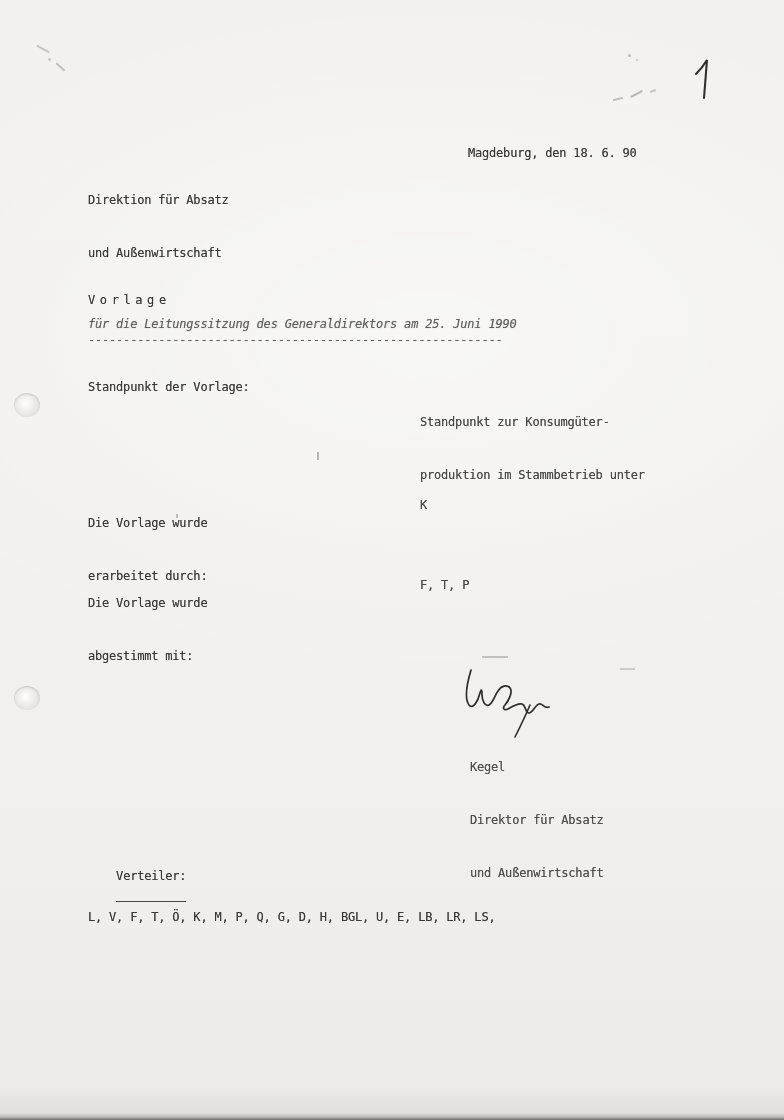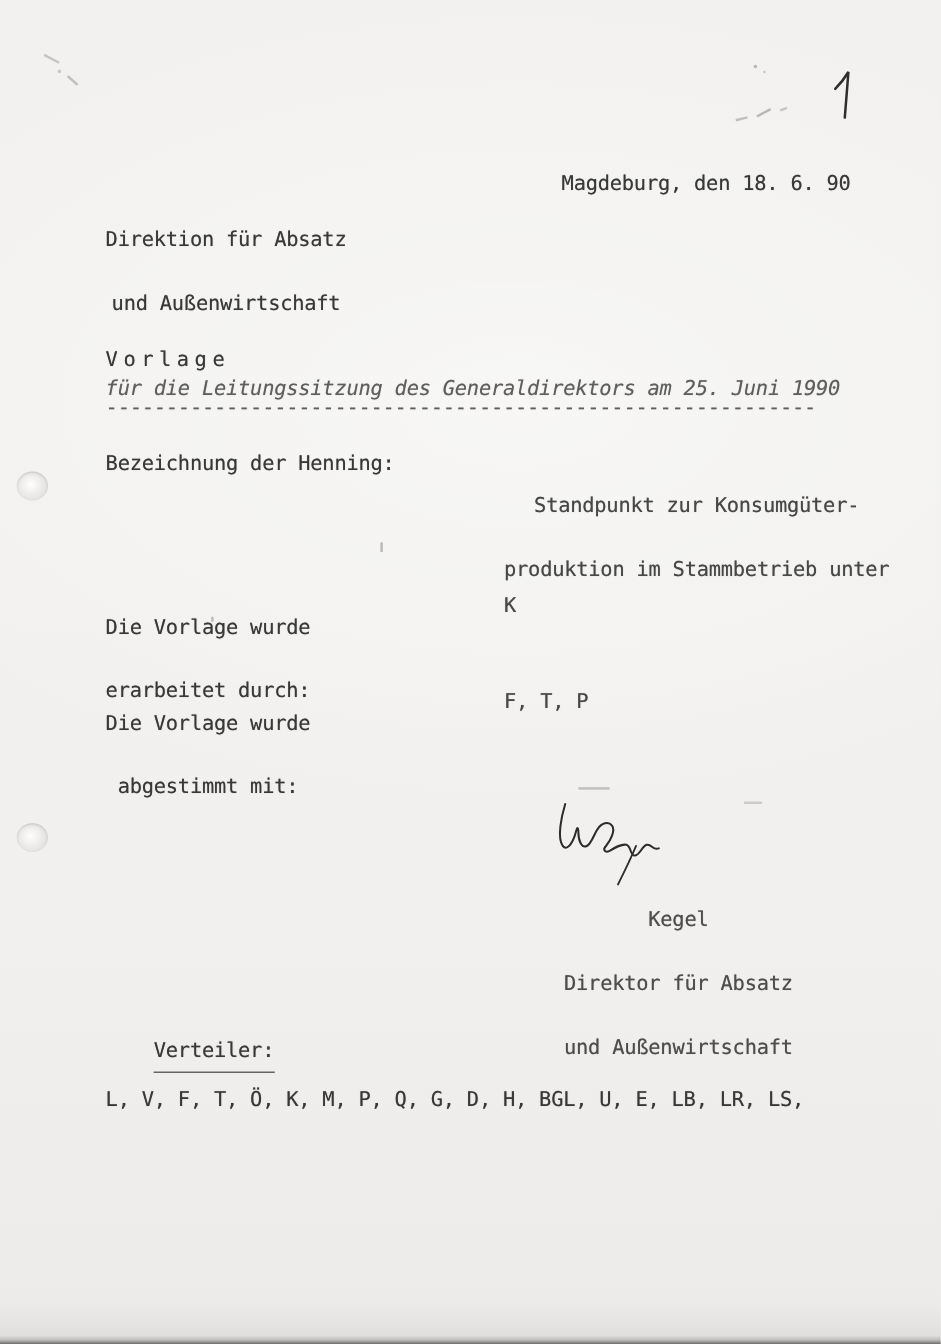--- a/index.html
+++ b/index.html
@@ -9,33 +9,32 @@
     font-family:"DejaVu Sans Mono","Liberation Mono",monospace;
   }
   .paper{
     position:absolute;inset:0;
     background:
       radial-gradient(ellipse 900px 500px at 55% 30%, rgba(255,255,255,.45), rgba(255,255,255,0) 70%),
       linear-gradient(180deg,#f2f1ef 0%,#f1f0ee 70%,#ecebe9 97%,#dddcda 100%);
   }
   .tw{
     position:absolute;
-    font-size:17px;
+    font-size:12px;
     line-height:17.6px;
     letter-spacing:-0.2px;
     color:#383838;
     text-shadow:0 0 .6px rgba(45,45,45,.55);
     white-space:pre;
-    text-align:center;
   }
   .faded{color:#5e5e5e;text-shadow:0 0 .7px rgba(90,90,90,.5);}
   .mid{color:#474747;margin-left:37px;}
   .sig-txt{color:#4d4d4d;}
   .title-spaced{letter-spacing:4.6px;}
-  .underlined{border-bottom:1.6px solid #454545;padding-bottom:7px;}
+  .underlined{border-bottom:1.6px solid #454545;padding-bottom:18px;}
   .mark{position:absolute;background:#8d8d8b;}
   .holepunch{
     position:absolute;width:26px;height:24px;border-radius:50%;
     background:radial-gradient(circle at 45% 45%, rgba(255,255,255,.9), rgba(225,224,221,.9) 70%);
     box-shadow:inset 0 1px 2px rgba(160,160,158,.45);
   }
   .bottom-edge{
     position:absolute;left:0;bottom:0;width:784px;height:7px;
     background:linear-gradient(180deg,rgba(210,209,206,0) 0%,#bdbcba 55%,#6b6b69 100%);
   }
@@ -76,21 +75,21 @@
   </div>
 
   <div class="tw" style="left:468px;top:145px;">Magdeburg, den 18. 6. 90</div>
 
   <div class="tw title-spaced" style="left:88px;top:292px;">Vorlage</div>
 
   <div class="tw faded" style="left:88px;top:316px;font-style:italic;">für die Leitungssitzung des Generaldirektors am 25. Juni 1990</div>
 
   <div class="tw faded" style="left:88px;top:332px;">-----------------------------------------------------------</div>
 
-  <div class="tw" style="left:88px;top:379px;">Bezeichnung der Henning:</div>
+  <div class="tw" style="left:88px;top:379px;">Standpunkt der Vorlage:</div>
   <div class="tw mid" style="left:383px;top:379px;">
     <div>Standpunkt zur Konsumgüter-</div>
     <div>produktion im Stammbetrieb unter</div>
   </div>
 
   <div class="mark" style="left:317px;top:452px;width:2px;height:8px;opacity:.6;"></div>
 
   <div class="tw" style="left:88px;top:480px;">
     <div>Die Vorlage wurde</div>
     <div>erarbeitet durch:</div>

